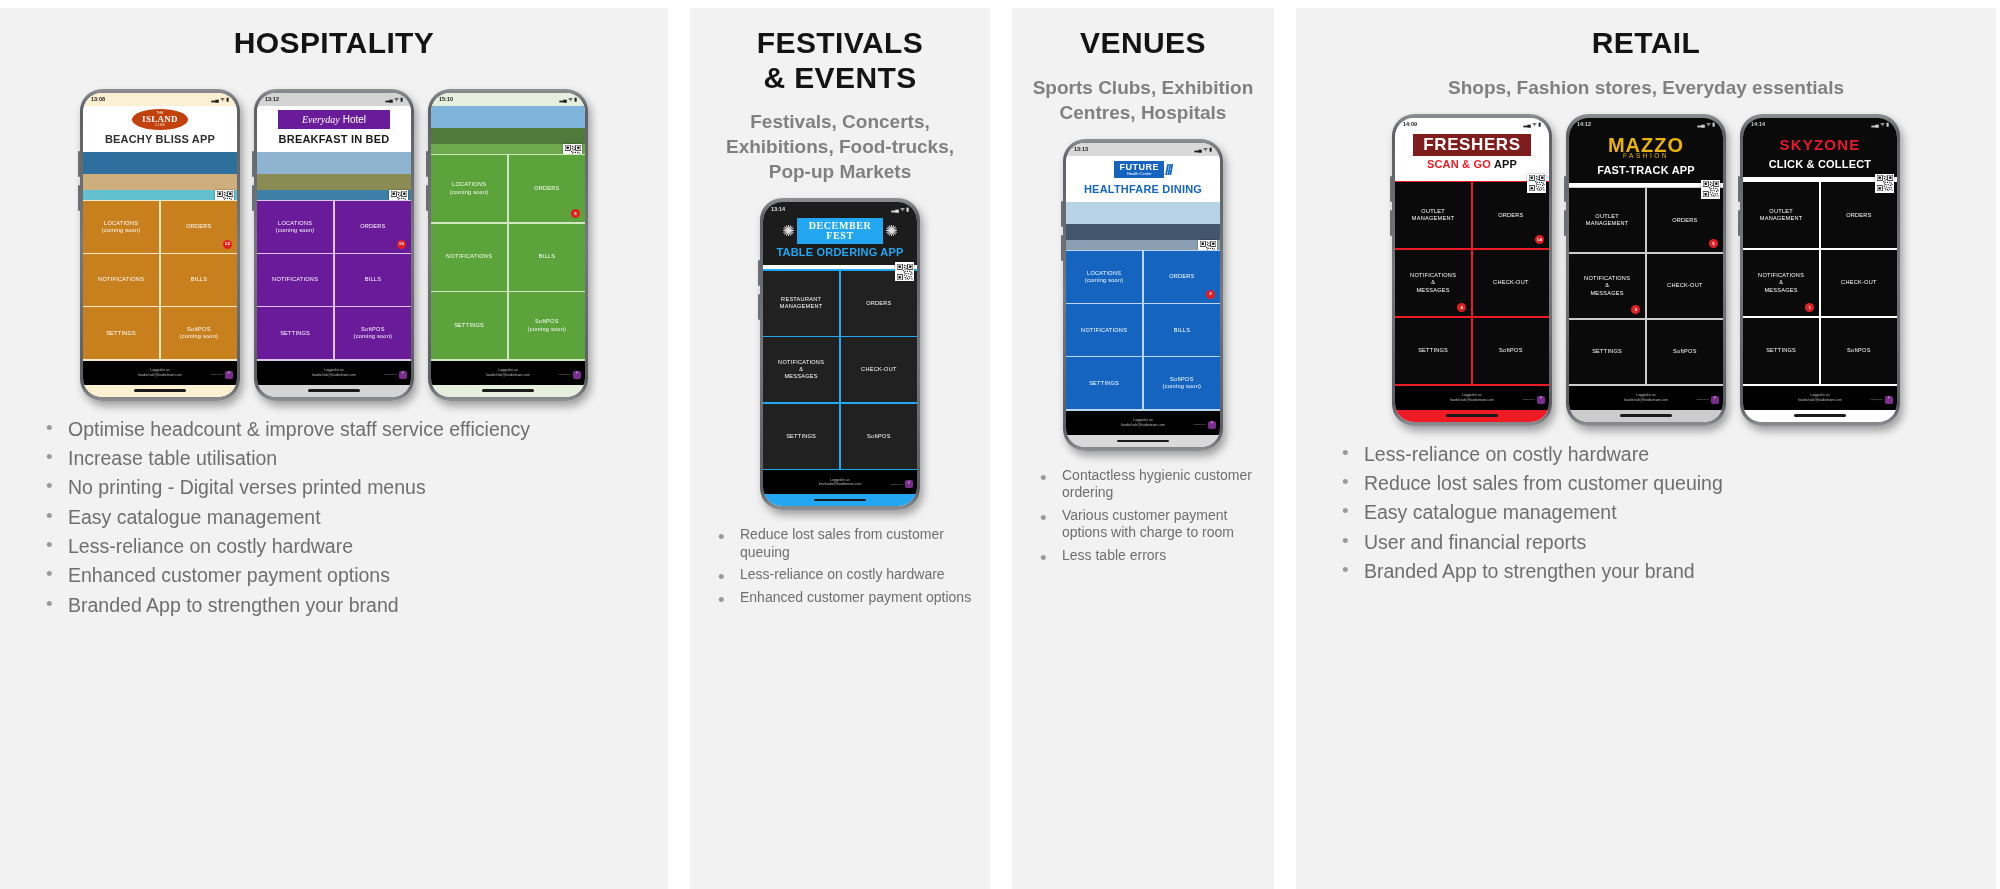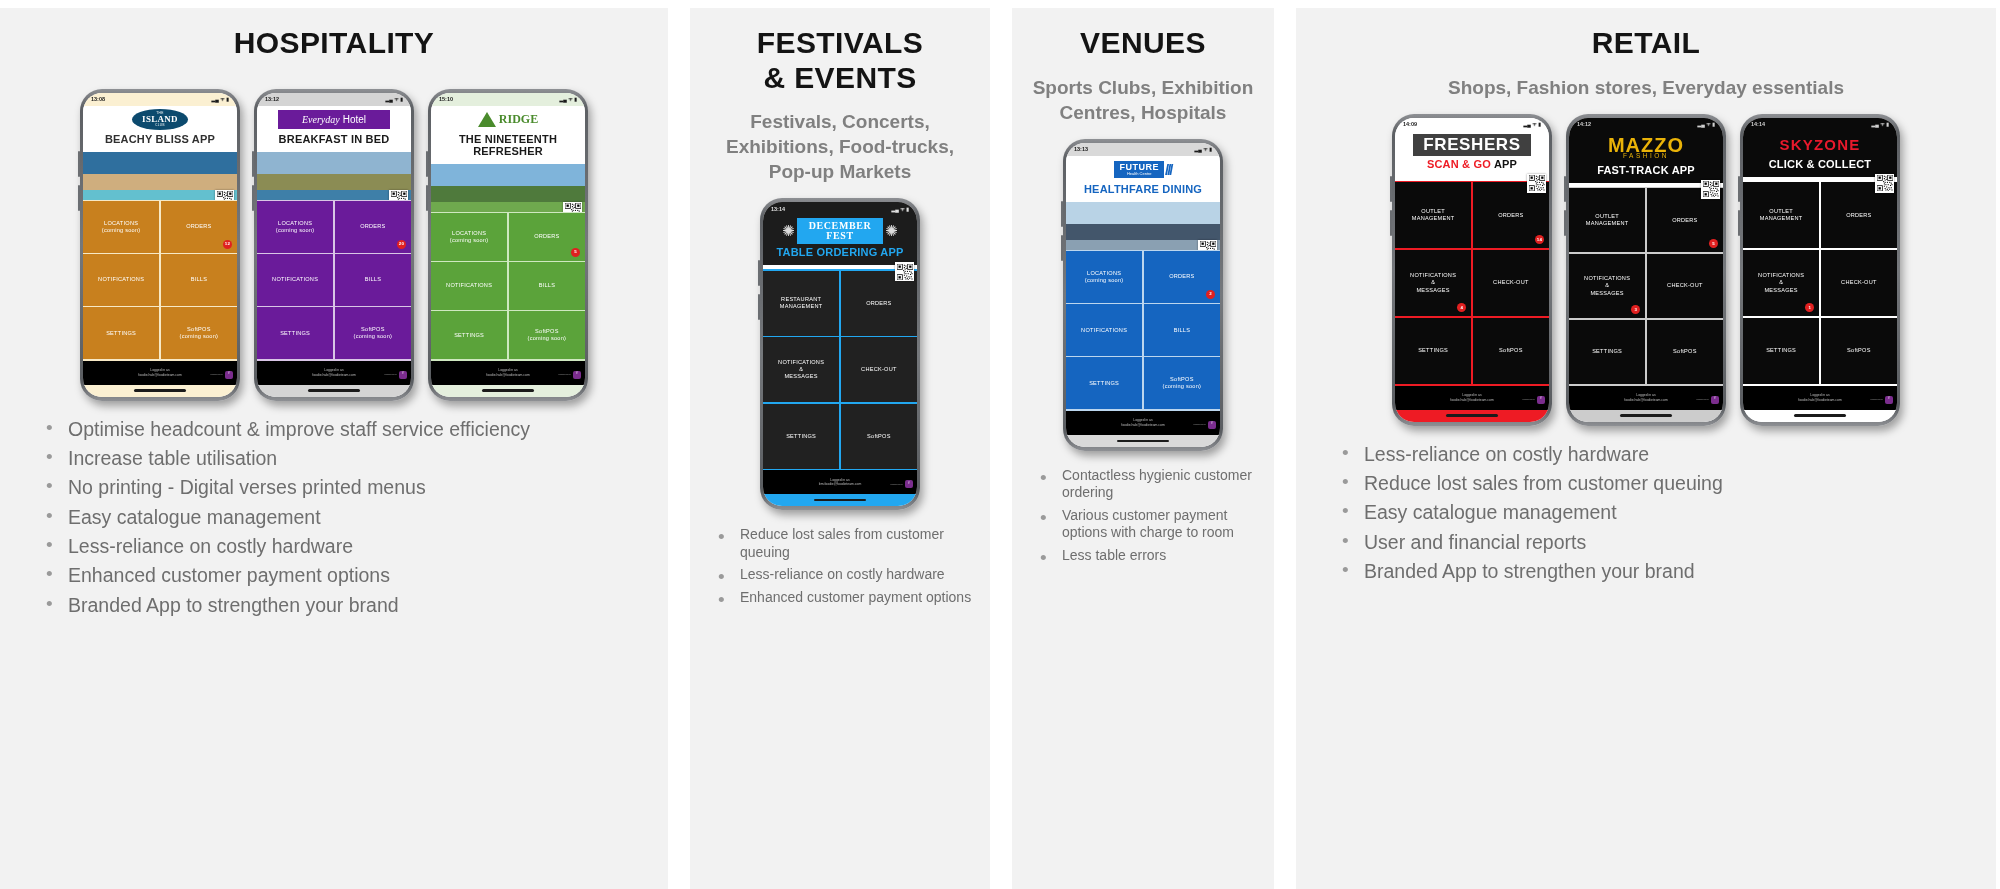--- a/index.html
+++ b/index.html
@@ -85,42 +85,42 @@
     font-size: 5.5px; font-weight: bold;
   }
   .sb-icons { display:flex; gap:1.5px; align-items:center; font-size:5px; }
   .brandbar {
     flex: 0 0 auto;
     padding: 3px 4px 4px 4px;
     text-align: center;
   }
   .logo-wrap { height: 22px; display:flex; align-items:center; justify-content:center; }
   .logo-oval {
-    background:#0c4a6e; color:#fff; border-radius:50%;
+    background:#c2410c; color:#fff; border-radius:50%;
     width:56px;height:21px;display:flex;flex-direction:column;align-items:center;justify-content:center;
     line-height:1;
   }
   .logo-oval .t1{font-size:3.2px;letter-spacing:.3px;}
   .logo-oval .t2{font-size:9px;font-weight:bold;font-family:"Liberation Serif",serif;letter-spacing:.3px;}
   .logo-oval .t3{font-size:3px;letter-spacing:.4px;}
   .logo-rect {
     background:#6a1b9a;color:#fff;width:112px;height:19px;
     display:flex;align-items:center;justify-content:center;gap:3px;
   }
   .logo-rect .script{font-family:"Liberation Serif",serif;font-style:italic;font-size:10px;}
   .logo-rect .plain{font-size:10px;}
   .logo-ridge{display:flex;align-items:center;justify-content:center;gap:3px;color:#4a8b2c;}
   .logo-ridge .mtn{width:0;height:0;border-left:9px solid transparent;border-right:9px solid transparent;border-bottom:15px solid #4a8b2c;}
   .logo-ridge .txt{font-size:12px;font-weight:bold;color:#4a8b2c;font-family:"Liberation Serif",serif;}
   .logo-future{display:flex;align-items:center;justify-content:center;}
   .logo-future .blk{background:#1565c0;color:#fff;padding:2px 5px;line-height:1;text-align:center;}
   .logo-future .n1{font-size:9px;font-weight:bold;letter-spacing:.5px;display:block;}
   .logo-future .n2{font-size:4px;display:block;}
   .logo-future .slash{color:#1565c0;font-size:15px;font-weight:bold;letter-spacing:-2px;margin-left:1px;}
-  .logo-fresh{background:#404040;color:#fff;font-size:17px;font-weight:bold;letter-spacing:.6px;padding:1px 10px;display:inline-block;}
+  .logo-fresh{background:#7f1d1d;color:#fff;font-size:17px;font-weight:bold;letter-spacing:.6px;padding:1px 10px;display:inline-block;}
   .logo-mazzo{color:#eab308;font-size:20px;font-weight:bold;letter-spacing:1px;line-height:.95;}
   .logo-mazzo .sub{font-size:6.5px;letter-spacing:2.5px;font-weight:normal;display:block;margin-top:-2px;}
   .logo-sky{color:#e8192c;font-size:15px;font-weight:bold;letter-spacing:1.2px;}
   .logo-decfest{
     background:#22a7f0;color:#fff;font-family:"Liberation Serif",serif;font-weight:bold;
     font-size:10px;line-height:1.0;padding:3px 12px;text-align:center;letter-spacing:.6px;
   }
   .fest-head{display:flex;align-items:center;justify-content:center;gap:2px;}
   .spark{font-size:15px;color:#ddd;}
 
@@ -386,29 +386,20 @@
               <span></span>
             </div>
           </div>
         </div>
         <div class="phone">
           <div class="screen">
             <div class="statusbar" style="background: rgb(228, 239, 221); color: rgb(26, 26, 26);">
               <span>15:10</span>
               <span class="sb-icons">▂▄ ᯤ ▮</span>
             </div>
-            <div class="brandbar" style="background: rgb(255, 255, 255);">
-              <div class="logo-wrap">
-                <div class="logo-ridge">
-                  <div class="mtn"></div>
-                  <span class="txt">RIDGE</span>
-                </div>
-              </div>
-              <div class="app-title" style="color: rgb(26, 26, 26);">THE NINETEENTH REFRESHER</div>
-            </div>
             <div class="hero">
               <div class="sky" style="background: rgb(127, 180, 218);"></div>
               <div class="land" style="background: rgb(79, 122, 60);"></div>
               <div class="sea" style="background: rgb(111, 169, 78);"></div>
               <div class="qr">
                 <svg viewBox="0 0 21 21" width="16" height="16">
                   <rect width="21" height="21" fill="#fff"></rect>
                   <rect x="0" y="0" width="7" height="7" fill="none" stroke="#000" stroke-width="1"></rect>
                   <rect x="2" y="2" width="3" height="3" fill="#000"></rect>
                   <rect x="14" y="0" width="7" height="7" fill="none" stroke="#000" stroke-width="1"></rect>

